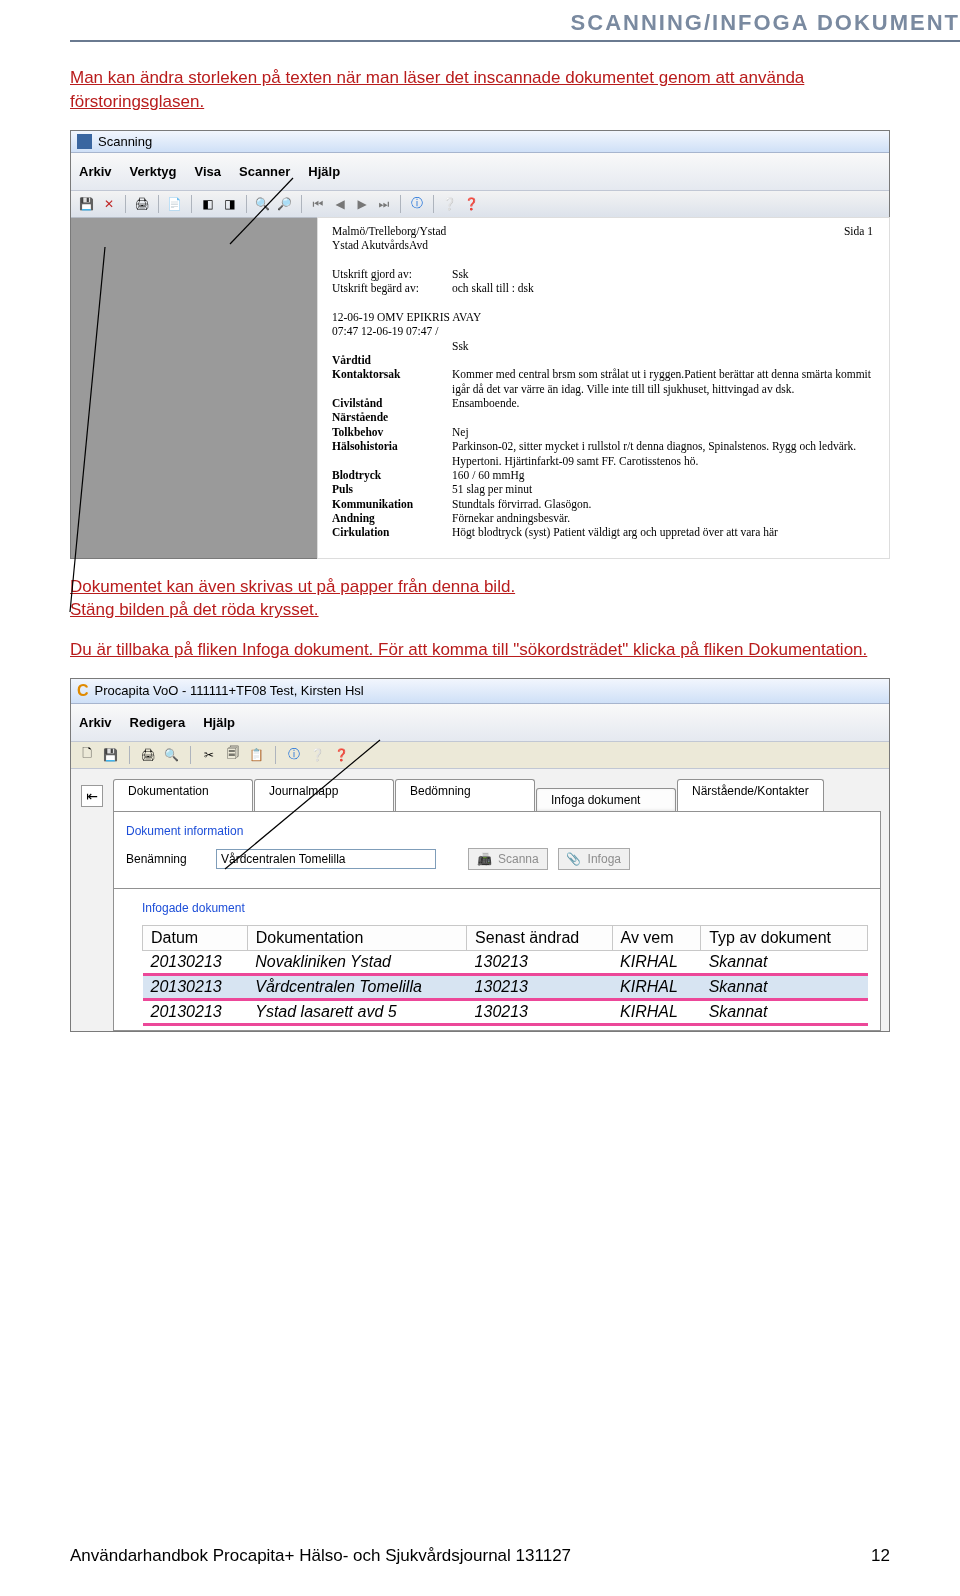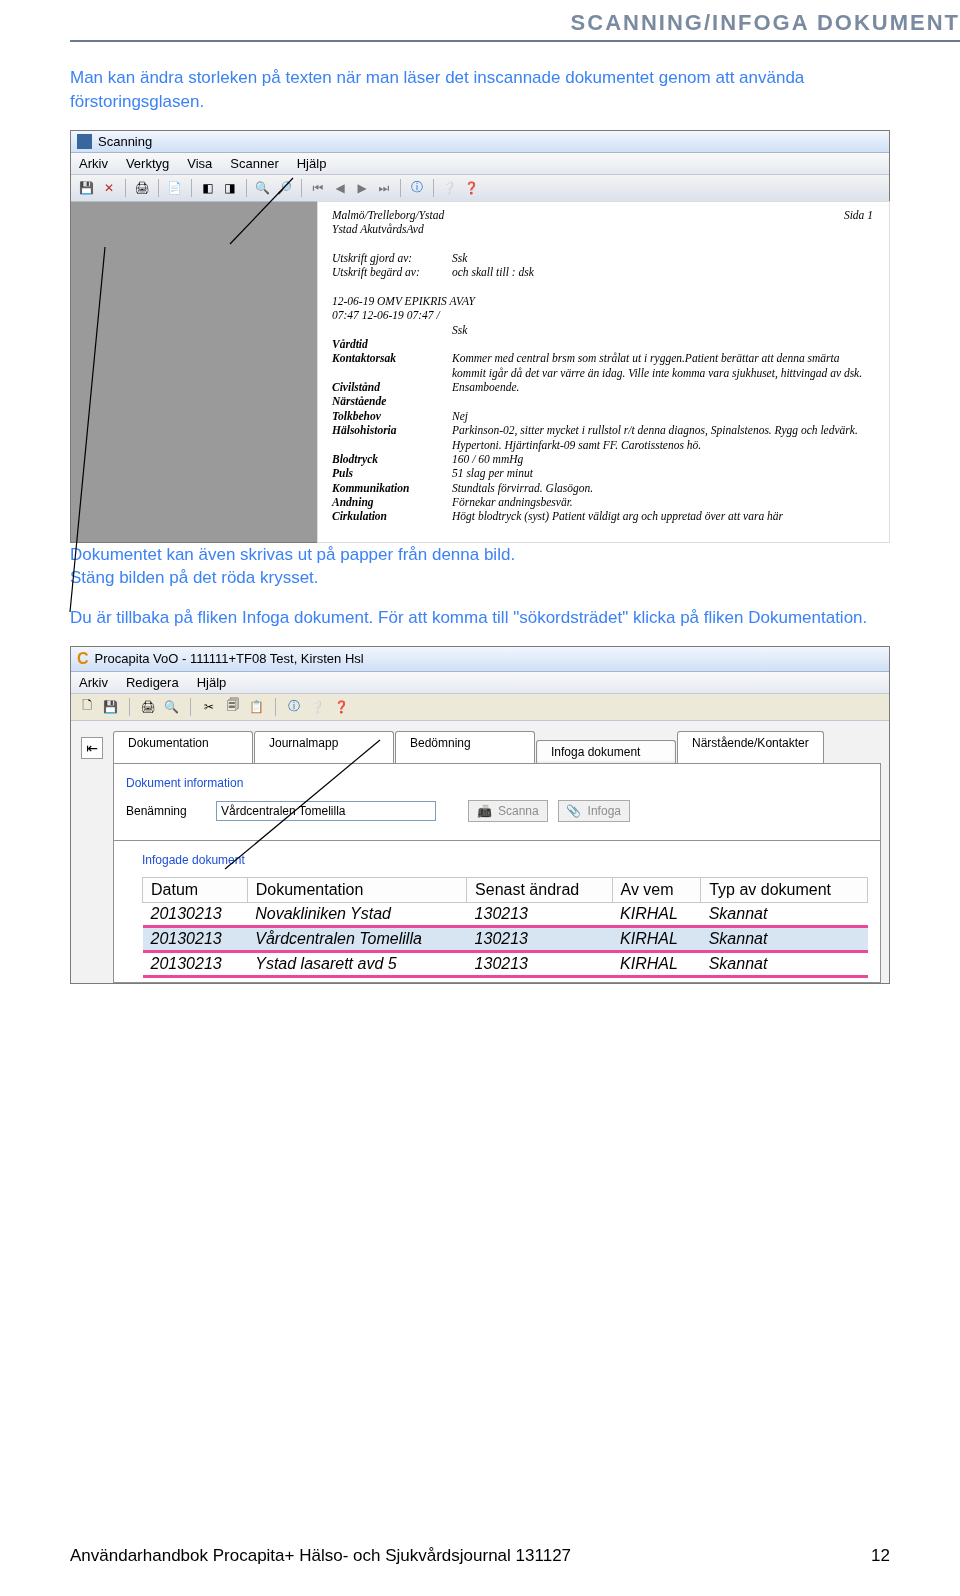--- a/index.html
+++ b/index.html
@@ -17,21 +17,21 @@
     text-align: right;
     font-family: Arial, sans-serif;
     font-size: 22px;
     letter-spacing: 2px;
     color: #7a8aa0;
     font-weight: bold;
     padding: 10px 0 4px 0;
     margin: 0 -70px 0 0;
   }
   .rule { border-top: 2px solid #6a7a90; margin: 0 -70px 24px 0; }
-  .para { color:#3b82f6; line-height:1.4; margin-bottom:16px; }
+  .para { color:#b91c1c; line-height:1.4; margin-bottom:16px;text-decoration:underline; }
 
   
   .win {
     border: 1px solid #7a7a7a;
     background: #f4f4f4;
     font-size: 12px;
     color:#000;
   }
   .win-titlebar {
     background: linear-gradient(#f2f6fd, #cfe0f7);
@@ -44,44 +44,44 @@
   }
   .title-icon {
     width:15px; height:15px;
     background:#3a66a0;
     display:inline-block;
   }
   .menubar {
     background: linear-gradient(#f9f9f9,#e5e9f0);
     border-bottom:1px solid #c1c7d4;
     display:flex;
-    padding:0 6px;
+    padding:8px 6px;
     gap:14px;
     font-size:13px;
+    font-weight:bold;
   }
   .menubar div { padding:3px 2px; }
   .toolbar {
     background: linear-gradient(#f3f3f3,#dce2eb);
     border-bottom:1px solid #b7bdc7;
     padding:3px 6px;
     display:flex;
     align-items:center;
     gap:2px;
   }
   .tb-sep { width:1px; height:18px; background:#aeb4bd; margin:0 4px; }
   .tb-btn {
     width:20px; height:20px;
     display:flex; align-items:center; justify-content:center;
     border:1px solid transparent;
     border-radius:2px;
   }
   .doc-pane {
     display:flex;
     background:#ef4444;
-    font-style:italic;
   }
   .doc-left { width:247px; background:#9a9a9a; }
   .doc-page {
     background:#fff;
     flex:1;
     padding:6px 16px 10px 14px;
     font-family: "Times New Roman", serif;
     font-size:11.5px;
     line-height:1.25;
     min-height:340px;
@@ -206,21 +206,21 @@
   .svg-overlay { position:absolute; left:0; top:0; pointer-events:none; }
 </style>
 </head>
 <body>
 
 <div class="header-title">SCANNING/INFOGA DOKUMENT</div>
 <div class="rule"></div>
 
 <p class="para">Man kan ändra storleken på texten när man läser det inscannade dokumentet genom att använda förstoringsglasen.</p>
 
-<div class="win" style="">
+<div class="win" style="margin-bottom:16px;">
   <div class="win-titlebar">
     <span class="title-icon"></span>
     <span>Scanning</span>
   </div>
   <div class="menubar">
     <div>Arkiv</div>
     <div>Verktyg</div>
     <div>Visa</div>
     <div>Scanner</div>
     <div>Hjälp</div>
@@ -272,21 +272,21 @@
       <div>12-06-19 OMV EPIKRIS    AVAY</div>
       <div>07:47   12-06-19 07:47 /</div>
       <div style="padding-left:120px">Ssk</div>
       <div id="doc-rows">
           <div class="row">
             <span class="lbl">Vårdtid</span>
             <span class="val"></span>
           </div>
           <div class="row">
             <span class="lbl">Kontaktorsak</span>
-            <span class="val">Kommer med central brsm som strålat ut i ryggen.Patient berättar att denna smärta kommit igår då det var värre än idag. Ville inte komma vara sjukhuset, hittvingad av dsk.</span>
+            <span class="val">Kommer med central brsm som strålat ut i ryggen.Patient berättar att denna smärta kommit igår då det var värre än idag. Ville inte till till sjukhuset, hittvingad av dsk.</span>
           </div>
           <div class="row">
             <span class="lbl">Civilstånd</span>
             <span class="val">Ensamboende.</span>
           </div>
           <div class="row">
             <span class="lbl">Närstående</span>
             <span class="val"></span>
           </div>
           <div class="row">

